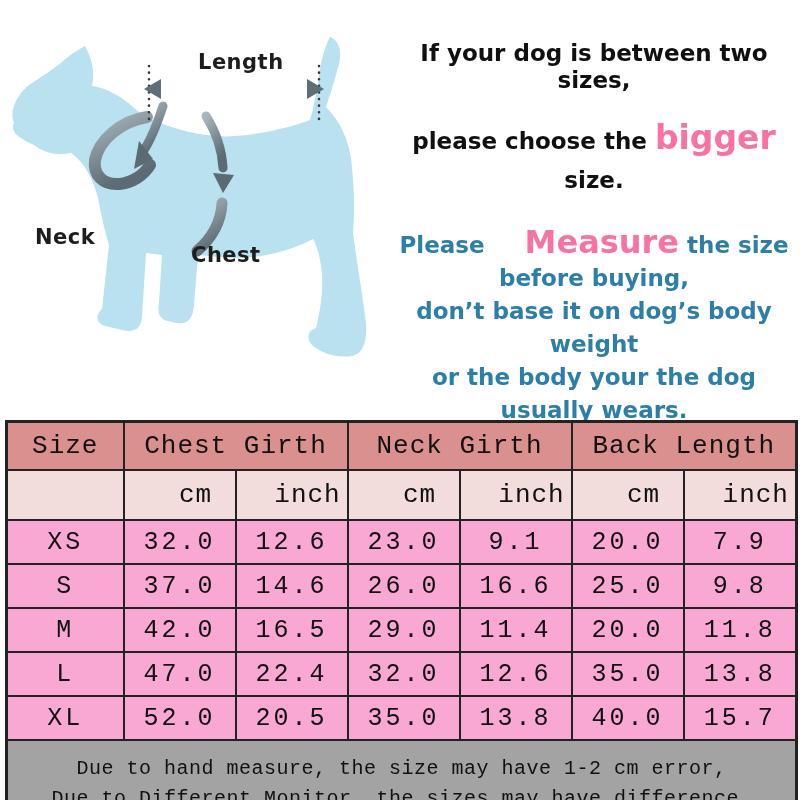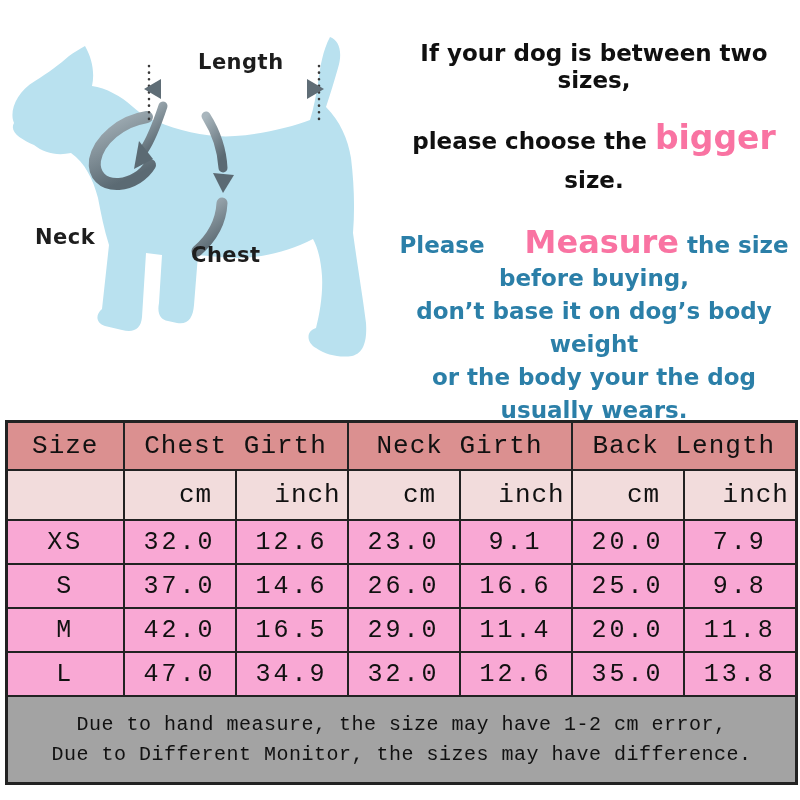--- a/index.html
+++ b/index.html
@@ -177,25 +177,34 @@
           <td>42.0</td>
           <td>16.5</td>
           <td>29.0</td>
           <td>11.4</td>
           <td>20.0</td>
           <td>11.8</td>
         </tr>
         <tr class="row-data">
           <td>L</td>
           <td>47.0</td>
-          <td>34.9</td>
+          <td>22.4</td>
           <td>32.0</td>
           <td>12.6</td>
           <td>35.0</td>
           <td>13.8</td>
+        </tr>
+        <tr class="row-data">
+          <td>XL</td>
+          <td>52.0</td>
+          <td>20.5</td>
+          <td>35.0</td>
+          <td>13.8</td>
+          <td>40.0</td>
+          <td>15.7</td>
         </tr>
 
         <tr class="row-note">
           <td colspan="7">
             <div>Due to hand measure, the size may have 1-2 cm error,</div>
             <div>Due to Different Monitor, the sizes may have difference.</div>
           </td>
         </tr>
       </tbody>
     </table>

